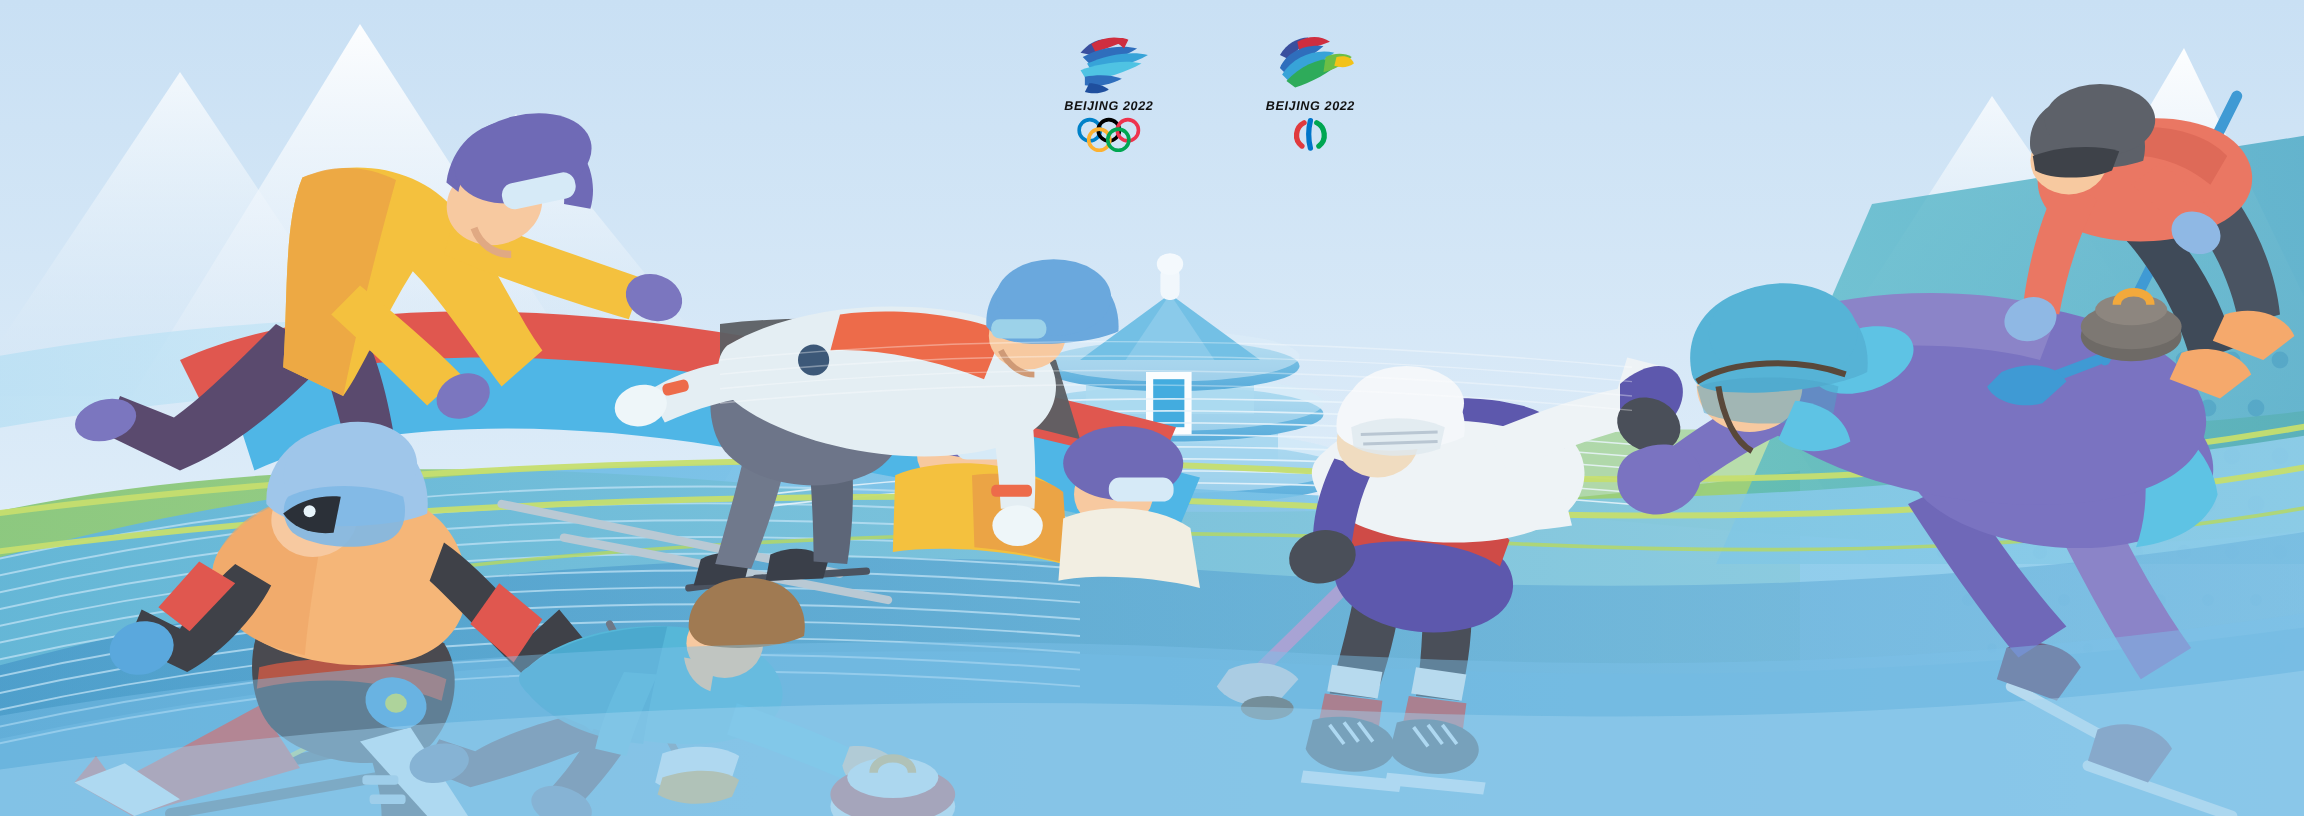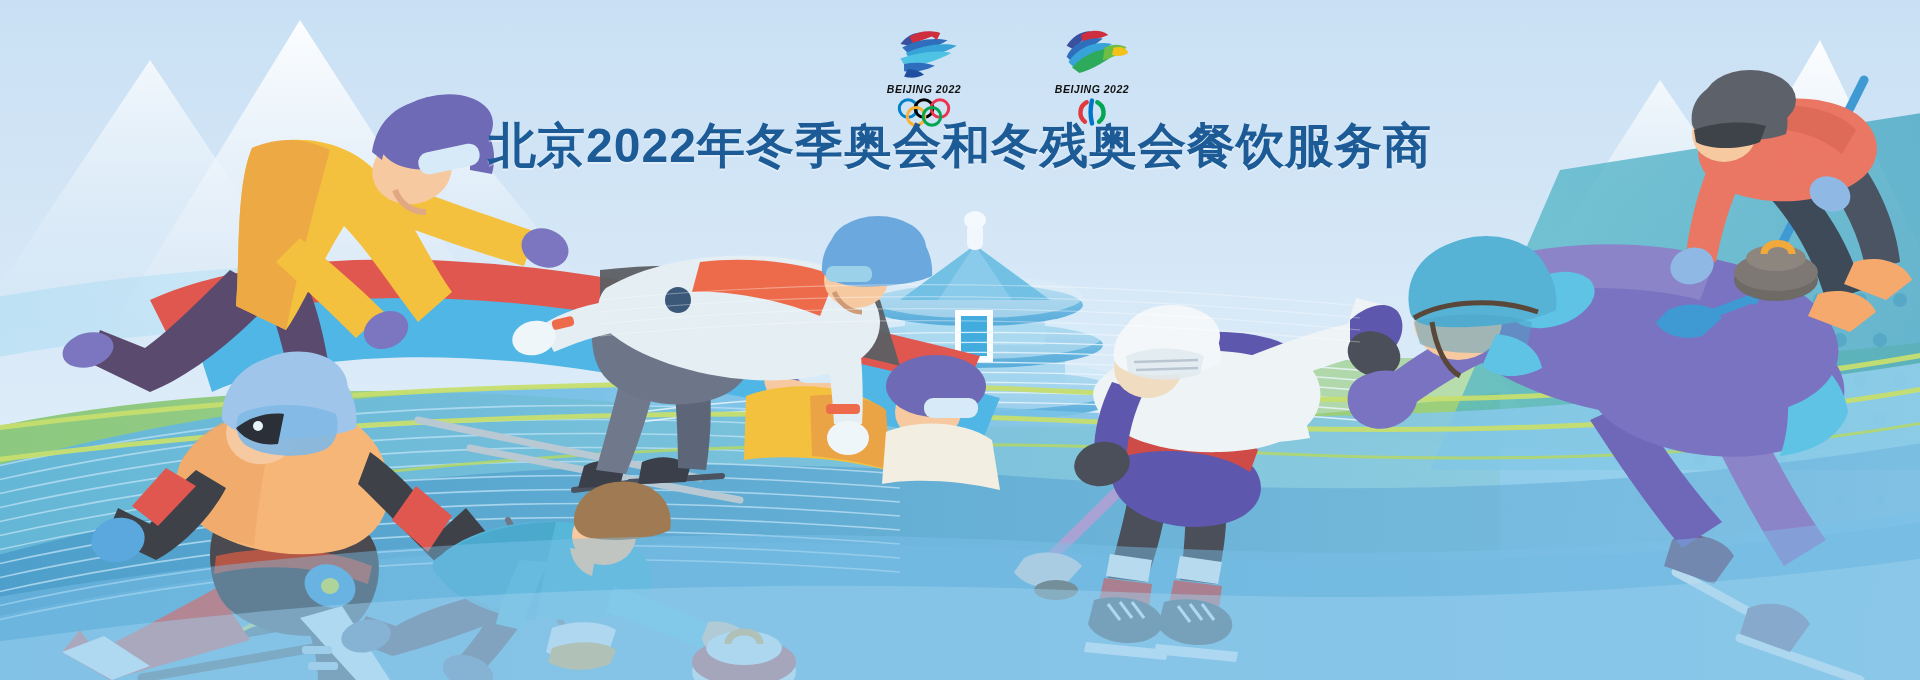--- a/index.html
+++ b/index.html
@@ -636,17 +636,14 @@
         <g fill="none" stroke-width="5" stroke-linecap="round">
           <path d="M50 6 C42 10 40 22 48 28" stroke="#e03a3e"></path>
           <path d="M56 4 C54 12 54 22 56 30" stroke="#0075c9"></path>
           <path d="M62 6 C70 10 72 22 64 28" stroke="#00a651"></path>
         </g>
       </svg>
     </div>
 
   </div>
 
-  <div id="title-wrap">
-    <span id="page-title">北京2022年冬季奥会和冬残奥会餐饮服务商</span>
-  </div>
 
 </div>
 
 </body></html>

